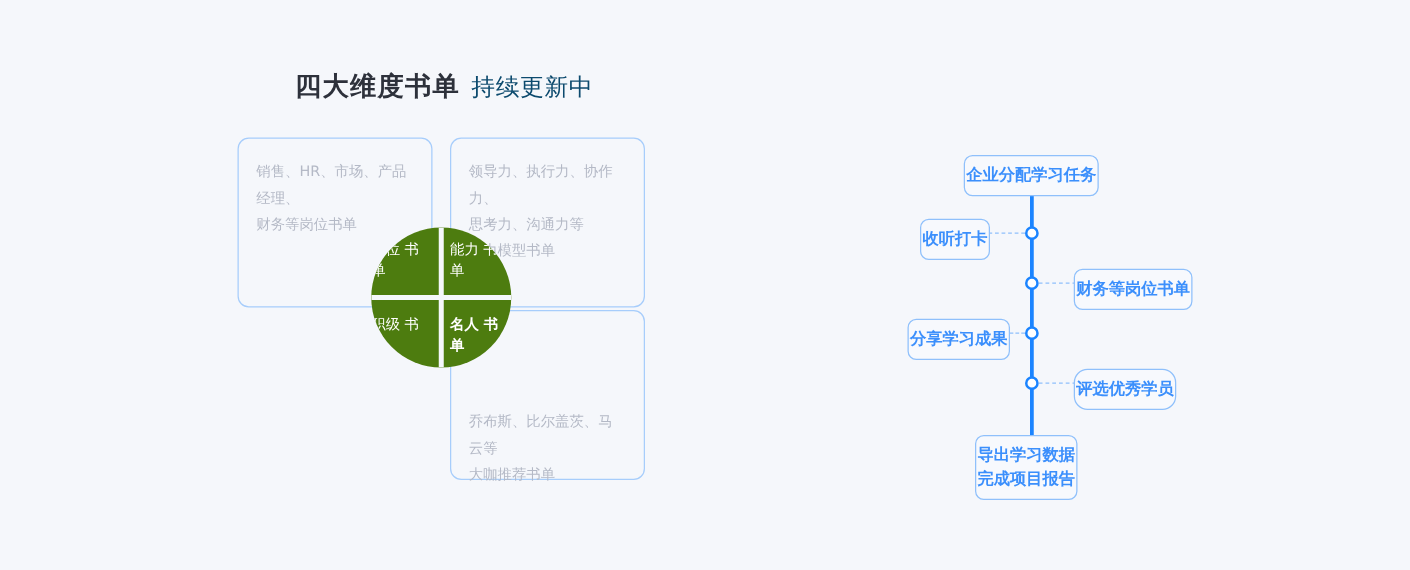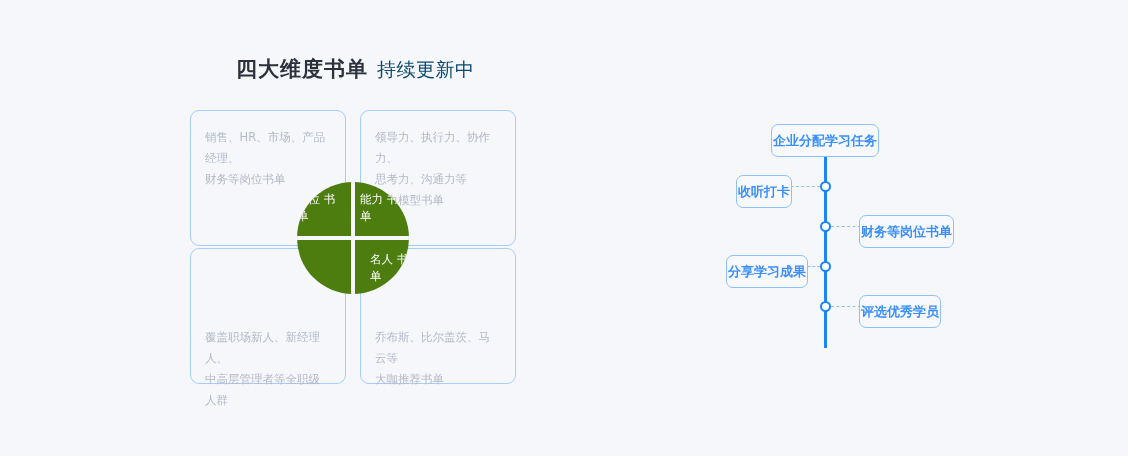--- a/index.html
+++ b/index.html
@@ -96,21 +96,21 @@
     align-items: center;
     justify-content: center;
     color: #ffffff;
     font-size: 11.5px;
     line-height: 17px;
     box-sizing: border-box;
   }
   .circle-cell.c-tl { left: 0;    top: 0;    padding: 0 7px 4px 0; align-items: flex-end; }
   .circle-cell.c-tr { left: 56px; top: 0;    padding: 0 0 4px 7px; align-items: flex-start; }
   .circle-cell.c-bl { left: 0;    top: 56px; padding: 4px 7px 0 0; align-items: flex-end; }
-  .circle-cell.c-br { left: 66px; top: 56px; padding: 4px 0 0 7px; align-items: flex-start; }
+  .circle-cell.c-br { left: 56px; top: 56px; padding: 4px 0 0 7px; align-items: flex-start; font-weight: bold; }
 
   .circle-divider-v, .circle-divider-h {
     position: absolute;
     background: #f5f7fb;
   }
   .circle-divider-v { left: 54px; top: 0;    width: 4px;  height: 112px; }
   .circle-divider-h { left: 0;    top: 54px; width: 112px; height: 4px; }
 
   
   #timeline {
@@ -155,21 +155,21 @@
     line-height: 19px;
     color: #3b8ffc;
     white-space: pre-line;
     text-align: center;
   }
   #tl-box-top    { left: 71px;  top: 124px; }
   #tl-box-bottom { left: 80px;  top: 348px; }
   #tl-box-0 { right: 336px; top: 175px; }
   #tl-box-1 { left: 159px;  top: 215px; }
   #tl-box-2 { right: 320px; top: 255px; }
-  #tl-box-3 { left: 159px;  top: 295px; }
+  #tl-box-3 { left: 159px;  top: 295px; border-radius: 11px; }
 </style>
 </head>
 <body>
 
 <div class="panel" id="left-panel">
 
   <div class="heading" id="left-heading">
     <span class="main">四大维度书单</span>
     <span class="sub">持续更新中</span>
   </div>
@@ -180,35 +180,33 @@
       <div class="quad-text">销售、HR、市场、产品经理、
 财务等岗位书单</div>
     </div>
 
     <div class="quad tr">
       <div class="quad-text">领导力、执行力、协作力、
 思考力、沟通力等
 能力模型书单</div>
     </div>
 
-    <div class="quad bl">
-      <div class="quad-text">覆盖职场新人、新经理人、
-中高层管理者等全职级人群</div>
-    </div>
 
     <div class="quad br">
       <div class="quad-text">乔布斯、比尔盖茨、马云等
 大咖推荐书单</div>
     </div>
 
     <div id="center-circle">
       <div class="circle-cell c-tl">岗位
 书单</div>
       <div class="circle-cell c-tr">能力
 书单</div>
+      <div class="circle-cell c-bl">职级
+书单</div>
       <div class="circle-cell c-br">名人
 书单</div>
       <div class="circle-divider-v"></div>
       <div class="circle-divider-h"></div>
     </div>
 
   </div>
 </div>
 
 <div class="panel" id="right-panel">
@@ -228,15 +226,17 @@
     <div class="tl-box" id="tl-box-1">财务等岗位书单</div>
 
     <div class="tl-node" style="top:261px"></div>
     <div class="tl-connector" style="left:103px; top:266px; width:17px;"></div>
     <div class="tl-box" id="tl-box-2">分享学习成果</div>
 
     <div class="tl-node" style="top:301px"></div>
     <div class="tl-connector" style="left:131px; top:306px; width:30px;"></div>
     <div class="tl-box" id="tl-box-3">评选优秀学员</div>
 
+    <div class="tl-box" id="tl-box-bottom">导出学习数据
+完成项目报告</div>
 
   </div>
 </div>
 
 </body></html>

